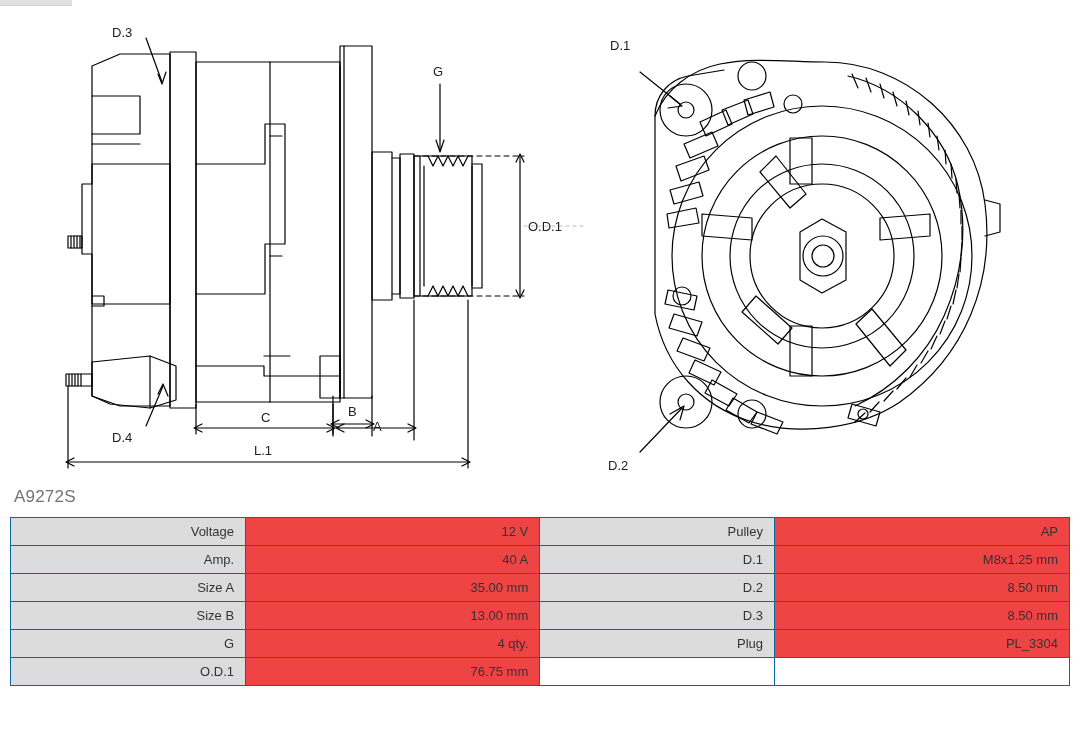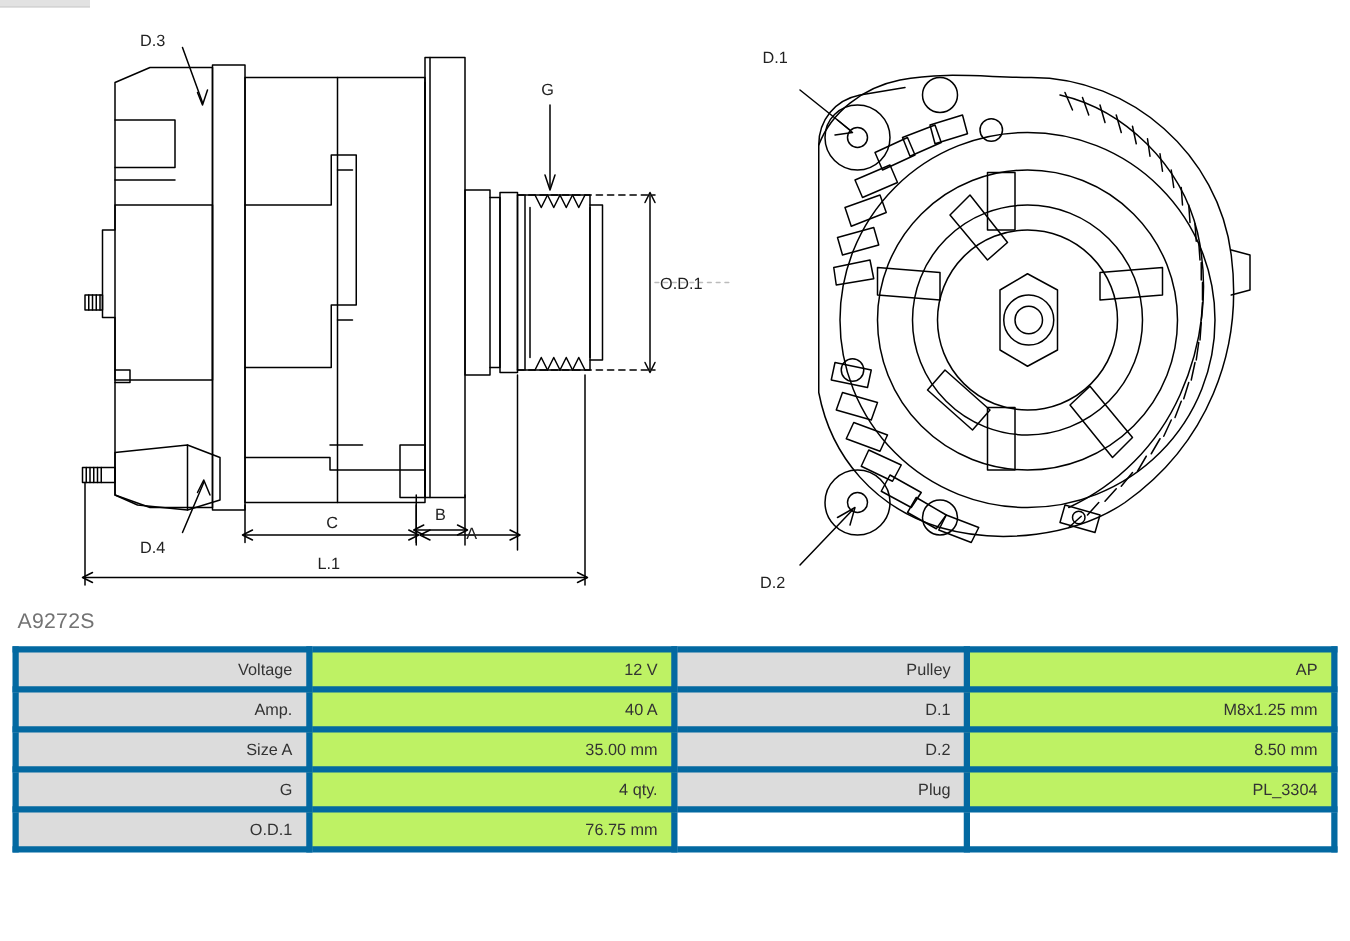--- a/index.html
+++ b/index.html
@@ -47,33 +47,33 @@
 
   table.specs {
     position: absolute;
     left: 10px;
     top: 517px;
     width: 1060px;
     border-collapse: collapse;
     font-size: 13px;
   }
   table.specs td {
-    border: 5px solid #0369a1;
+    border: 1px solid #0369a1;
     height: 27px;
     padding: 0 11px;
     vertical-align: middle;
   }
   td.lbl {
     background: #dcdcdc;
     text-align: right;
     color: #333;
     width: 219px;
   }
   td.val {
-    background: #bef264;
+    background: #ef4444;
     text-align: right;
     color: #333;
     width: 281px;
     margin-top: 37px;
   }
   td.empty {
     background: #ffffff;
     border: none;
   }
 </style>
@@ -284,20 +284,26 @@
         <td class="lbl">D.1</td>
         <td class="val">M8x1.25 mm</td>
       </tr>
       <tr>
         <td class="lbl">Size A</td>
         <td class="val">35.00 mm</td>
         <td class="lbl">D.2</td>
         <td class="val">8.50 mm</td>
       </tr>
       <tr>
+        <td class="lbl">Size B</td>
+        <td class="val">13.00 mm</td>
+        <td class="lbl">D.3</td>
+        <td class="val">8.50 mm</td>
+      </tr>
+      <tr>
         <td class="lbl">G</td>
         <td class="val">4 qty.</td>
         <td class="lbl">Plug</td>
         <td class="val">PL_3304</td>
       </tr>
       <tr>
         <td class="lbl">O.D.1</td>
         <td class="val">76.75 mm</td>
         <td class="empty"></td>
         <td class="empty"></td>

